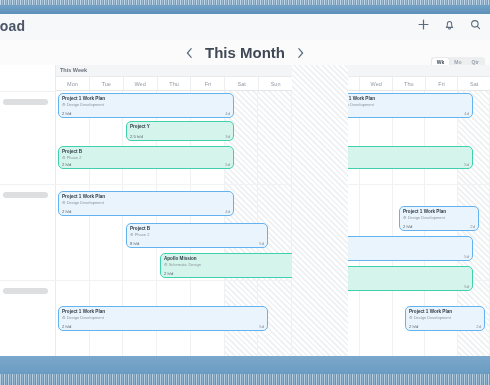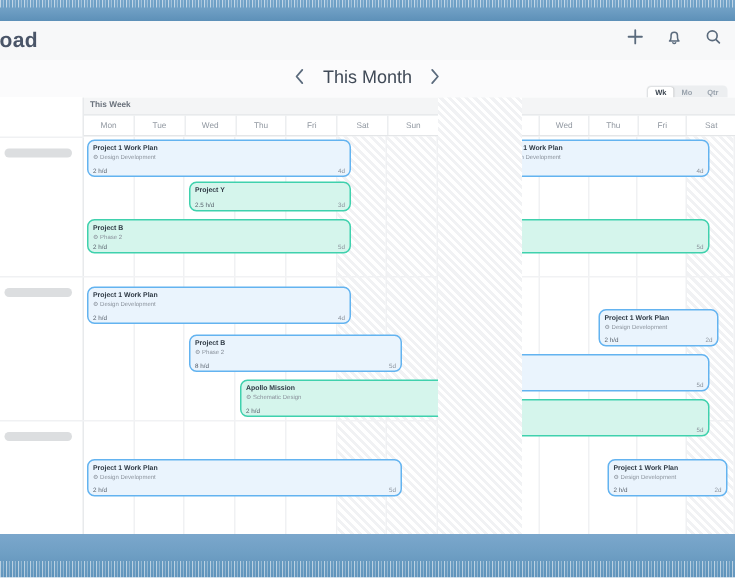--- a/index.html
+++ b/index.html
@@ -51,21 +51,21 @@
   .sub-header {
     position:absolute; left:0; top:40px; width:490px; height:25px;
     background:#fbfbfc;
   }
   .month-nav {
     position:absolute; left:50%; transform:translateX(-50%); top:4px;
     display:flex; align-items:center; gap:11px;
   }
   .nav-arrow { width:9px; height:12px; color:#5b6b7d; cursor:pointer; }
   .nav-arrow svg { display:block; }
-  .month-label { font-size:12px; color:#404a57; font-weight:400; white-space:nowrap; }
+  .month-label { font-size:15px; color:#404a57; font-weight:700; white-space:nowrap; }
 
   .scope-toggle {
     position:absolute; right:5px; top:57px;
     display:flex; align-items:center;
     background:#eceef0; border-radius:3px; padding:1px;
     height:11px;
   }
   .scope-opt {
     font-size:5px; color:#9aa3ad; padding:0 5px; line-height:9px;
     border-radius:2px; white-space:nowrap; font-weight:600;

